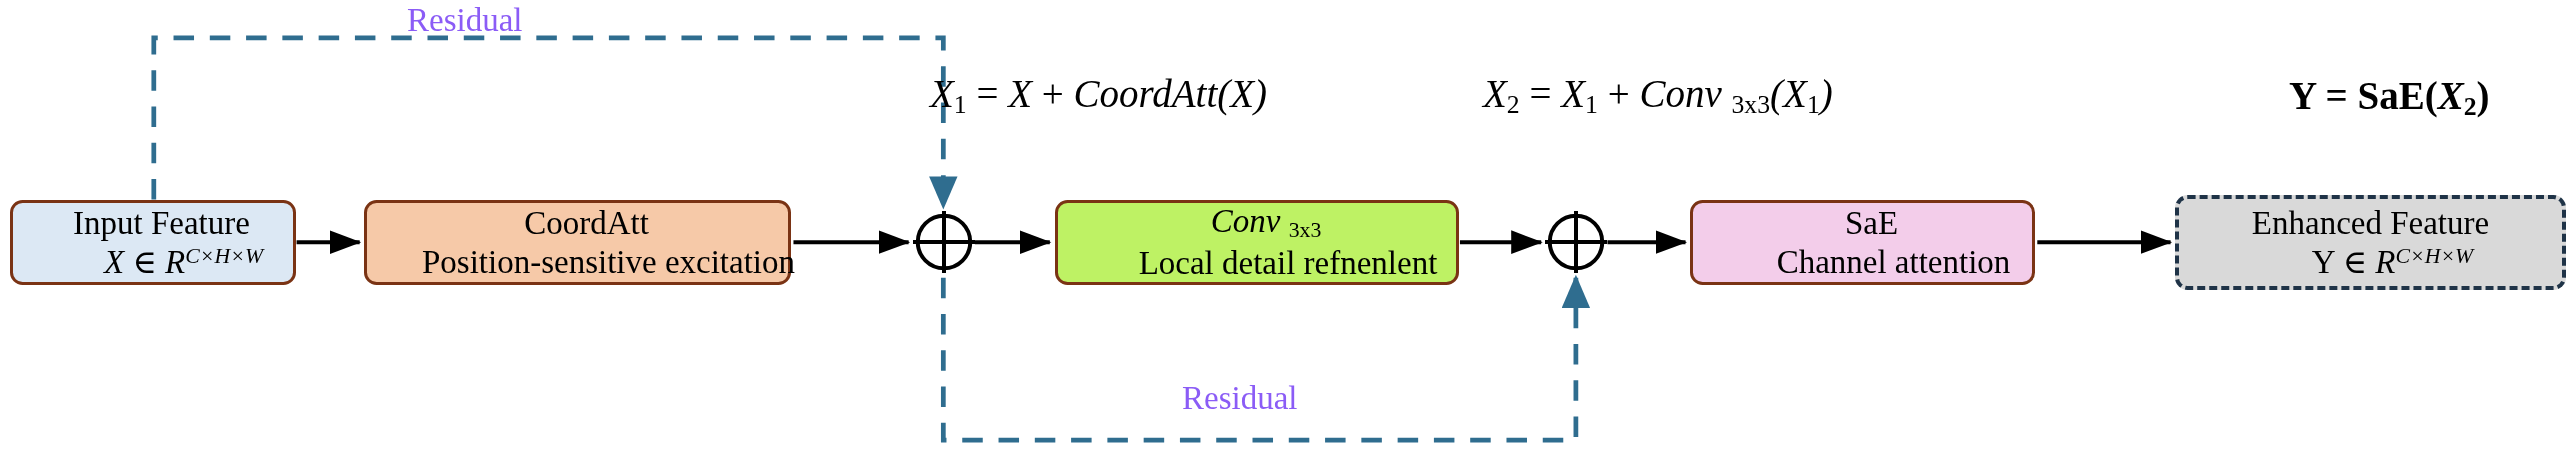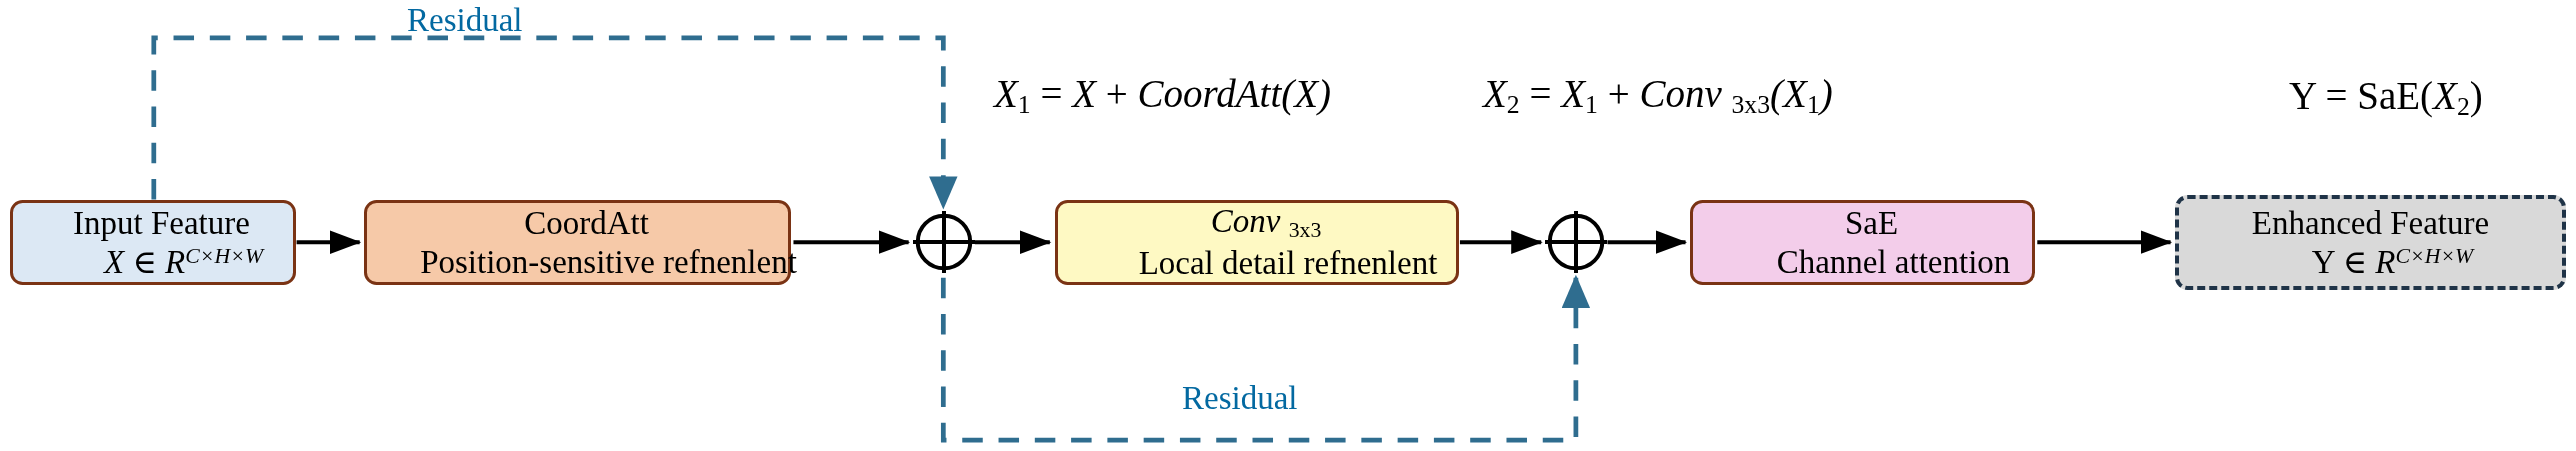--- a/index.html
+++ b/index.html
@@ -43,21 +43,21 @@
     padding-left: 18px;
   }
   .node.dashed {
     border: 4px dashed #1f3347;
   }
   .node .line1 { display: block; white-space: nowrap; }
   .node .line2 { display: block; white-space: nowrap; margin-left: 44px; }
 
   .n-input  { left: 9.5px;   top: 200px; width: 286px; height: 85px; background: #dce8f4; font-size: 33px; }
   .n-coord  { left: 364px;  top: 200px; width: 427px; height: 85px; background: #f6c9a8; font-size: 33px; }
-  .n-conv   { left: 1055px; top: 200px; width: 404px; height: 85px; background: #fef9c3; font-size: 33px; }
+  .n-conv   { left: 1055px; top: 200px; width: 404px; height: 85px; background: #bef264; font-size: 33px; }
   .n-sae    { left: 1690px; top: 200px; width: 345px; height: 85px; background: #f3cdea; font-size: 33px; }
   .n-output { left: 2175px; top: 195px; width: 391px; height: 95px; background: #d9d9d9; font-size: 33px; }
 
   
   .mi { font-style: italic; }
   .mup { font-style: normal; }
   sub.s {
     font-style: normal;
     font-size: 0.66em;
     vertical-align: -0.22em;
@@ -80,29 +80,29 @@
   .plus-2 { left: 1545px; top: 211px; }
 
   
   .eq {
     position: absolute;
     font-size: 39px;
     color: #000000;
     white-space: nowrap;
     z-index: 3;
   }
-  .eq-1 { left: 994px; top: 71px; }
+  .eq-1 { left: 930px; top: 71px; }
   .eq-2 { left: 1463px; top: 71px; margin-left: 20px; }
-  .eq-3 { left: 2289px; top: 73px; }
+  .eq-3 { left: 2289px; top: 73px; font-weight: bold; }
 
   
   .caption {
     position: absolute;
     font-size: 33px;
-    color: #0369a1;
+    color: #8b5cf6;
     white-space: nowrap;
     z-index: 3;
   }
   .cap-top    { left: 407px;  top: 1.6px; }
   .cap-bottom { left: 1182px; top: 380px; }
 </style>
 </head>
 <body>
 
 <div id="stage">
@@ -148,21 +148,21 @@
     <line x1="0" y1="39" x2="78" y2="39" stroke="#000000" stroke-width="5"></line>
   </svg>
 
   <div class="node solid n-input">
     <span class="line1">Input Feature</span>
     <span class="line2"><span class="mi">X</span> <span class="mup">∈</span> <span class="mi">R</span><sup class="s">C×H×W</sup></span>
   </div>
 
   <div class="node solid n-coord">
     <span class="line1">CoordAtt</span>
-    <span class="line2">Position-sensitive refnenlent</span>
+    <span class="line2">Position-sensitive excitation</span>
   </div>
 
   <div class="node solid n-conv">
     <span class="line1"><span class="mi">Conv</span> <sub class="s">3x3</sub></span>
     <span class="line2">Local detail refnenlent</span>
   </div>
 
   <div class="node solid n-sae">
     <span class="line1">SaE</span>
     <span class="line2">Channel attention</span>

